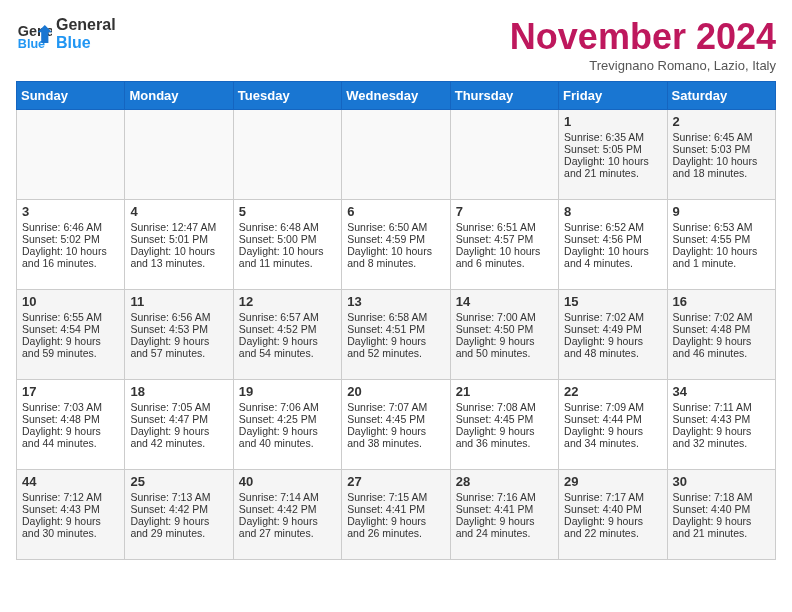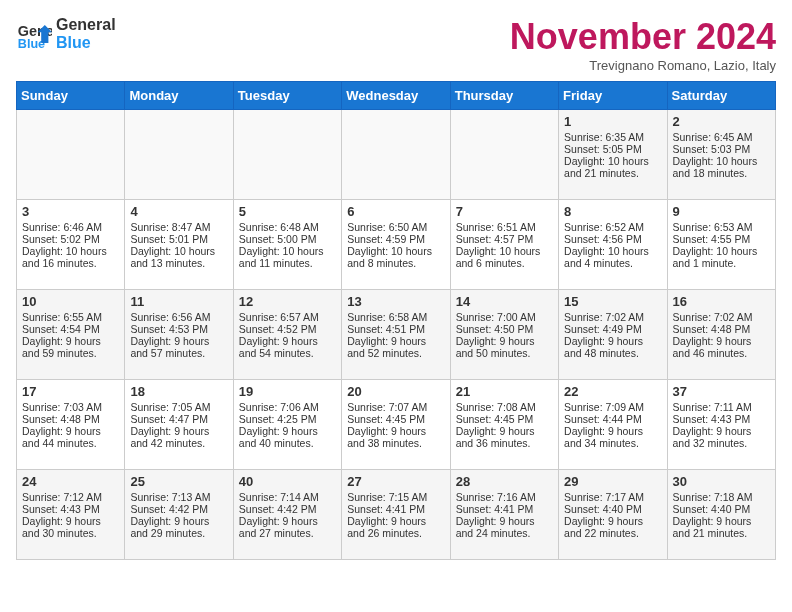--- a/index.html
+++ b/index.html
@@ -131,21 +131,21 @@
       <tr>
         <td>
           <span class="day-num">3</span>
           <div>Sunrise: 6:46 AM</div>
           <div>Sunset: 5:02 PM</div>
           <div>Daylight: 10 hours</div>
           <div>and 16 minutes.</div>
         </td>
         <td>
           <span class="day-num">4</span>
-          <div>Sunrise: 8:47 AM</div>
+          <div>Sunrise: 12:47 AM</div>
           <div>Sunset: 5:01 PM</div>
           <div>Daylight: 10 hours</div>
           <div>and 13 minutes.</div>
         </td>
         <td>
           <span class="day-num">5</span>
           <div>Sunrise: 6:48 AM</div>
           <div>Sunset: 5:00 PM</div>
           <div>Daylight: 10 hours</div>
           <div>and 11 minutes.</div>
@@ -267,30 +267,30 @@
           <div>and 36 minutes.</div>
         </td>
         <td>
           <span class="day-num">22</span>
           <div>Sunrise: 7:09 AM</div>
           <div>Sunset: 4:44 PM</div>
           <div>Daylight: 9 hours</div>
           <div>and 34 minutes.</div>
         </td>
         <td>
-          <span class="day-num">37</span>
+          <span class="day-num">34</span>
           <div>Sunrise: 7:11 AM</div>
           <div>Sunset: 4:43 PM</div>
           <div>Daylight: 9 hours</div>
           <div>and 32 minutes.</div>
         </td>
       </tr>
       <tr>
         <td>
-          <span class="day-num">24</span>
+          <span class="day-num">44</span>
           <div>Sunrise: 7:12 AM</div>
           <div>Sunset: 4:43 PM</div>
           <div>Daylight: 9 hours</div>
           <div>and 30 minutes.</div>
         </td>
         <td>
           <span class="day-num">25</span>
           <div>Sunrise: 7:13 AM</div>
           <div>Sunset: 4:42 PM</div>
           <div>Daylight: 9 hours</div>

